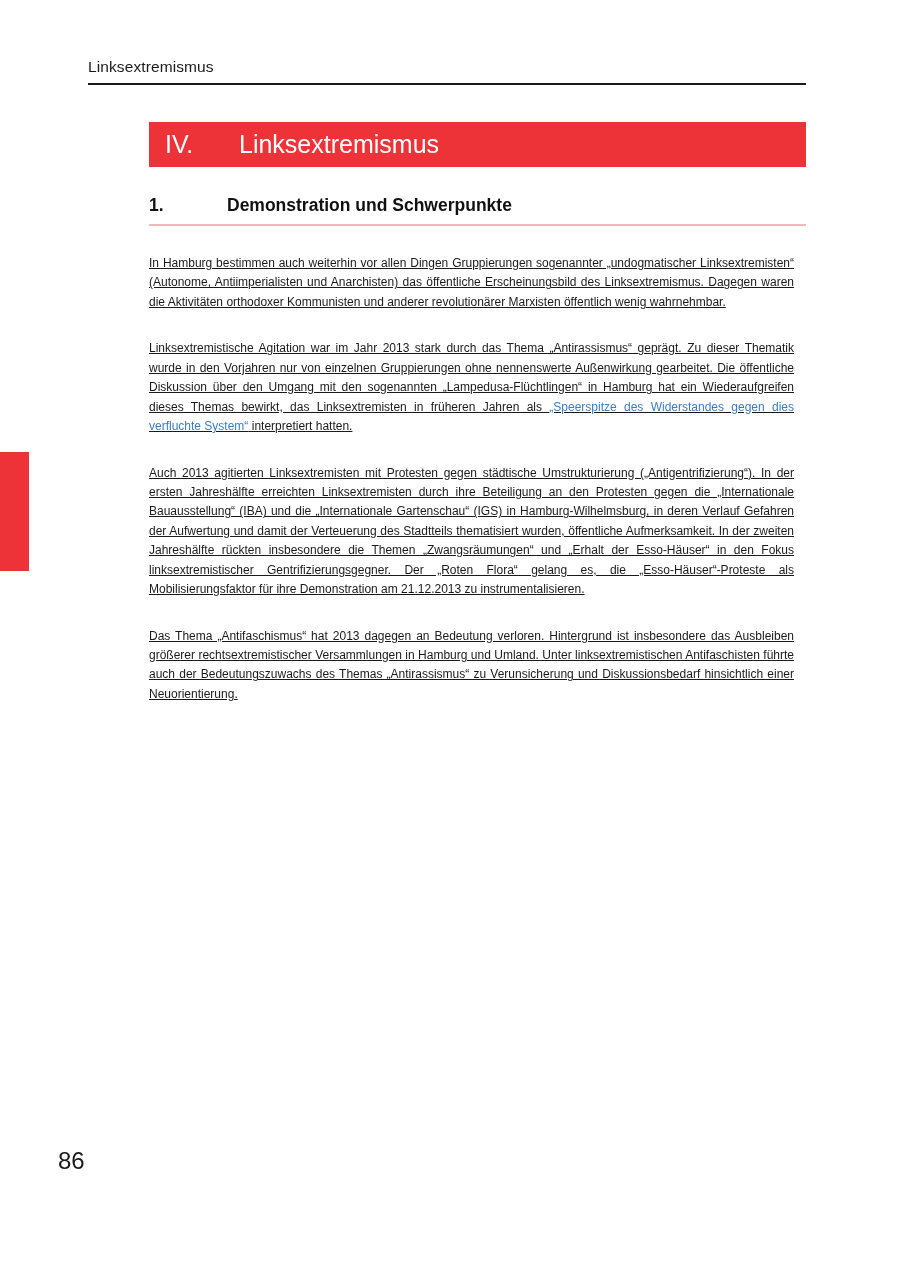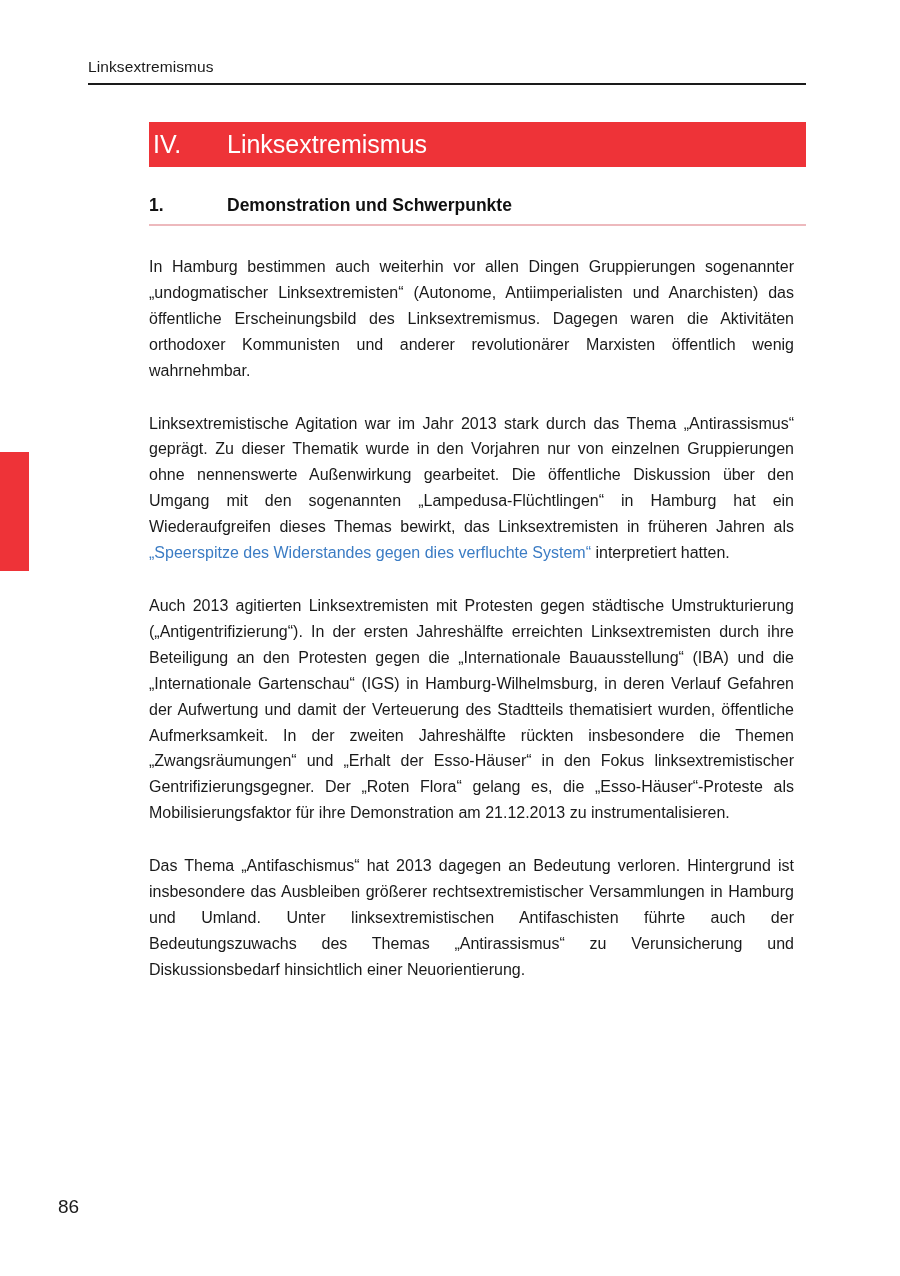--- a/index.html
+++ b/index.html
@@ -57,21 +57,21 @@
   .chapter-banner {
     background: #ee3338;
     height: 45px;
     display: flex;
     align-items: center;
     margin-bottom: 28px;
   }
   .chapter-num {
     color: #ffffff;
     font-size: 25px;
-    padding-left: 4px;
+    padding-left: 16px;
     width: 74px;
     line-height: 1;
   }
   .chapter-title {
     color: #ffffff;
     font-size: 25px;
     line-height: 1;
   }
 
   
@@ -88,39 +88,40 @@
   }
   .section-rule {
     border-top: 2px solid #edb9bd;
     width: 657px;
     margin-bottom: 28px;
   }
 
   
   p.body {
     margin: 0 12px 27px 0;
-    font-size: 16px;
+    font-size: 12px;
     line-height: 1.62;
     text-align: justify;
     text-justify: inter-word;
     color: #1a1a1a;
     hyphens: manual;
+    text-decoration: underline;
   }
   p.body:last-child { margin-bottom: 0; }
 
   .quote-link {
     color: #3b7cc4;
   }
 
   
   .page-number {
     position: absolute;
     left: 58px;
-    top: 1196px;
-    font-size: 19px;
+    top: 1147px;
+    font-size: 24px;
     color: #1a1a1a;
   }
 </style>
 </head>
 <body>
 
 <div class="running-header">
   <div class="running-header-text">Linksextremismus</div>
   <div class="header-rule"></div>
 </div>

